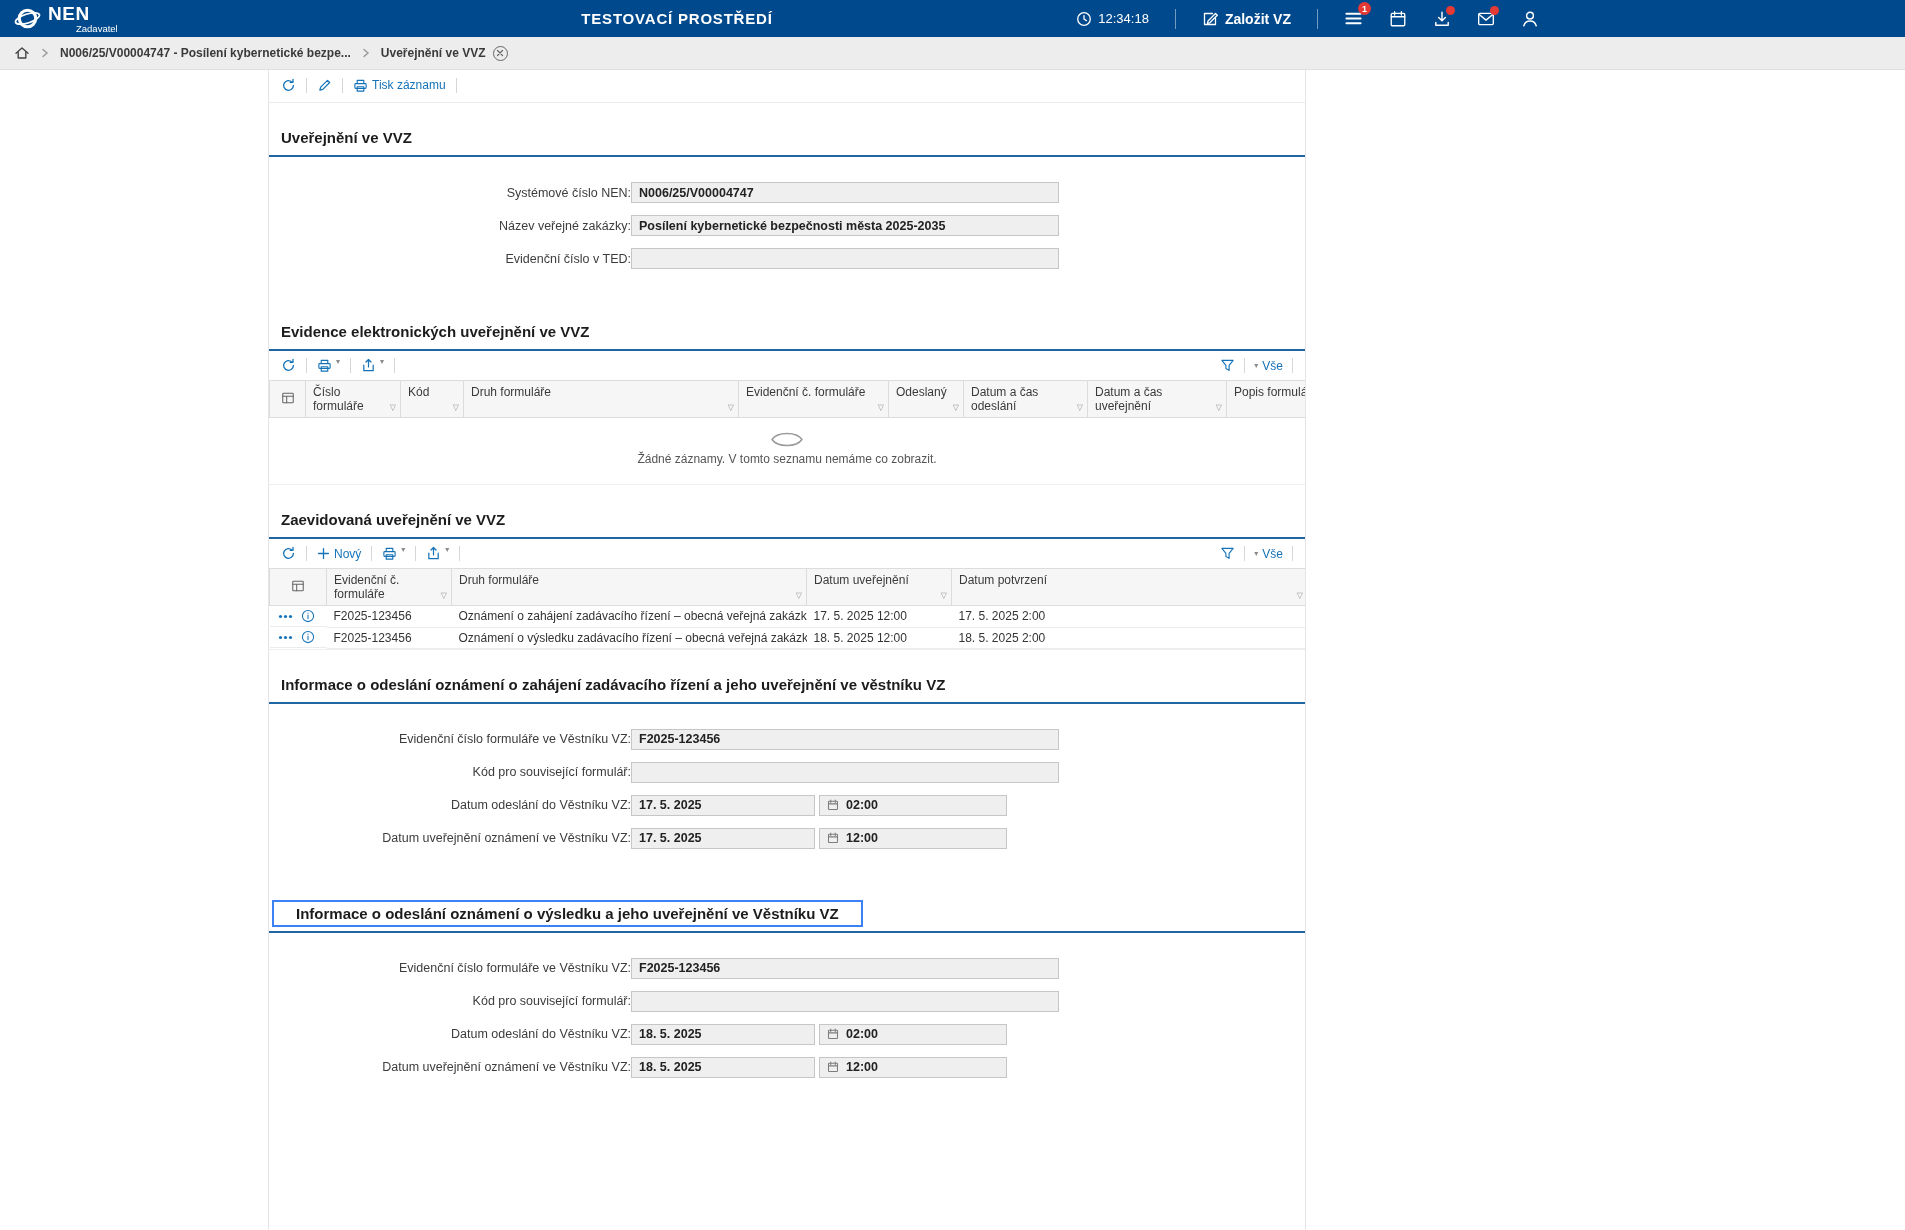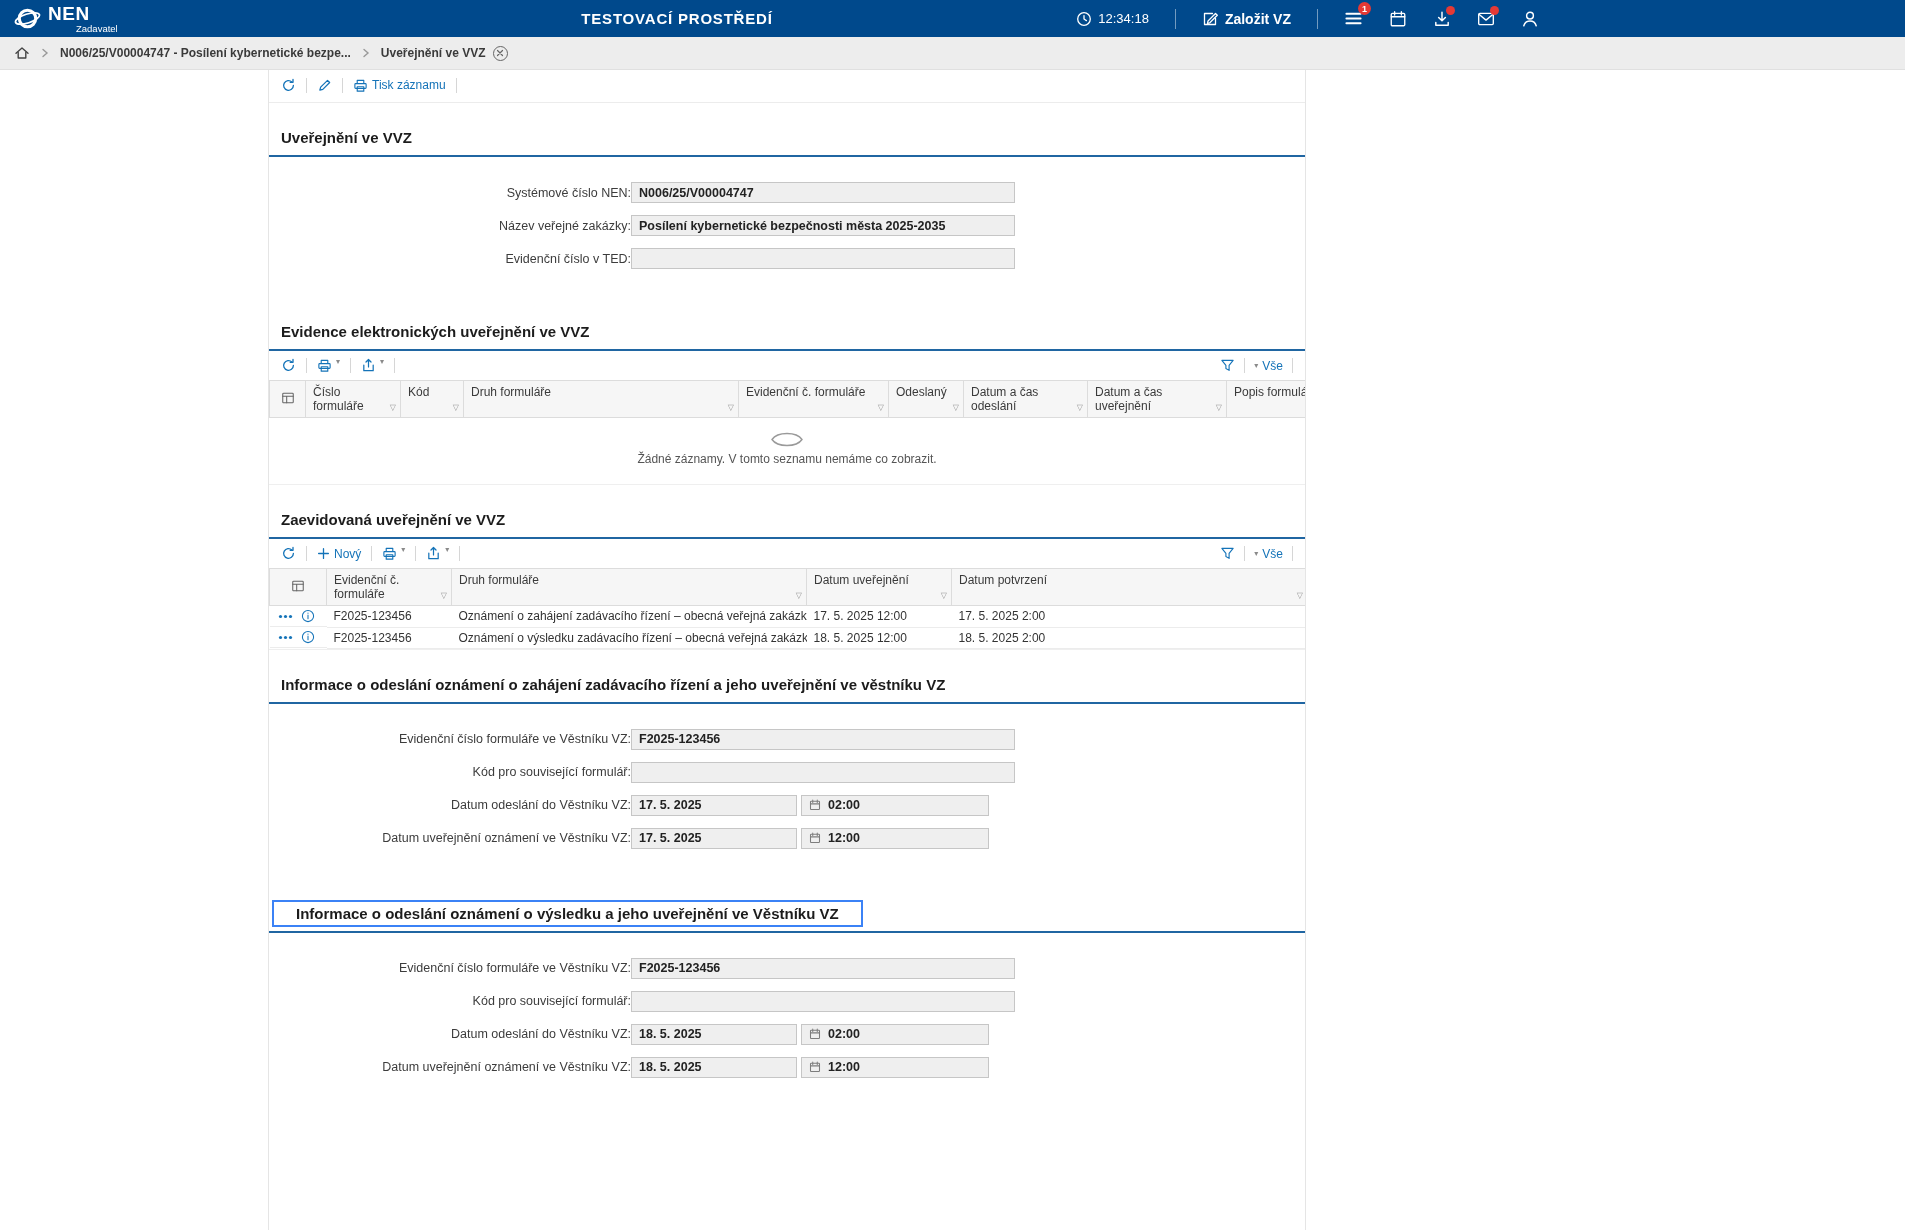--- a/index.html
+++ b/index.html
@@ -40,23 +40,23 @@
 
   .section{margin-top:22px}
   .section-title{font-size:15px;font-weight:bold;color:#1c1c1c;padding:4px 12px 9px;border-bottom:2px solid #2066a2}
   .section-title .hl{display:inline-block;border:2px solid #3b82f6;padding:3px 22px;margin:-3px 0 -5px -9px}
 
   
   .form{padding:13px 0 16px}
   .frow{display:flex;align-items:center;margin:12px 0}
   .flabel{width:362px;text-align:right;padding-right:0;font-size:12.5px;color:#3c3c3c}
   .req{color:#cc2222;margin-right:2px;font-weight:bold}
-  .finput{width:384px;height:21px;background:#efefef;border:1px solid #c6c6c6;font-size:12.5px;font-weight:bold;color:#222;display:flex;align-items:center;padding:0 7px;overflow:hidden;white-space:nowrap}
+  .finput{width:428px;height:21px;background:#efefef;border:1px solid #c6c6c6;font-size:12.5px;font-weight:bold;color:#222;display:flex;align-items:center;padding:0 7px;overflow:hidden;white-space:nowrap}
   .dategroup{display:flex;gap:4px}
-  .dategroup .fdate{width:166px}
+  .dategroup .fdate{width:184px}
   .dategroup .ftime{width:188px;gap:7px}
   .cal-icon{color:#7d7d7d;display:inline-flex}
 
   
   .grid-toolbar{display:flex;align-items:center;gap:10px;padding:7px 12px;font-size:12px}
   .grid-toolbar .right{margin-left:auto;display:flex;align-items:center;gap:9px}
   .vse{color:#1473b8;display:inline-flex;align-items:center;gap:4px;background:none;border:none;font-family:inherit;font-size:12px;cursor:pointer}
   table.grid{border-collapse:collapse;table-layout:fixed;font-size:12px;color:#333}
   .grid th{background:#f6f6f6;border:1px solid #dcdcdc;font-weight:normal;text-align:left;vertical-align:top;padding:4px 14px 4px 7px;position:relative;color:#3a3a3a}
   .grid th.sel{text-align:center;padding:4px 2px;vertical-align:middle}

